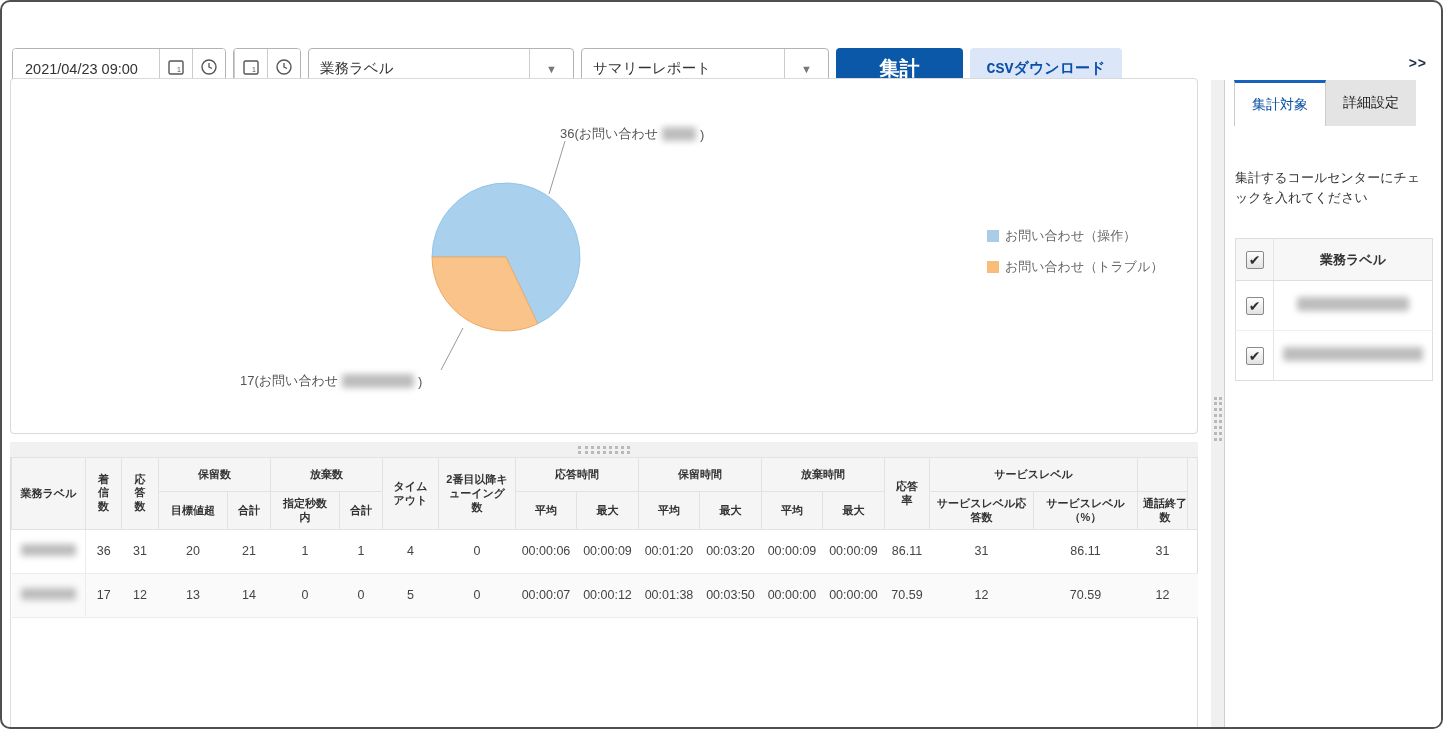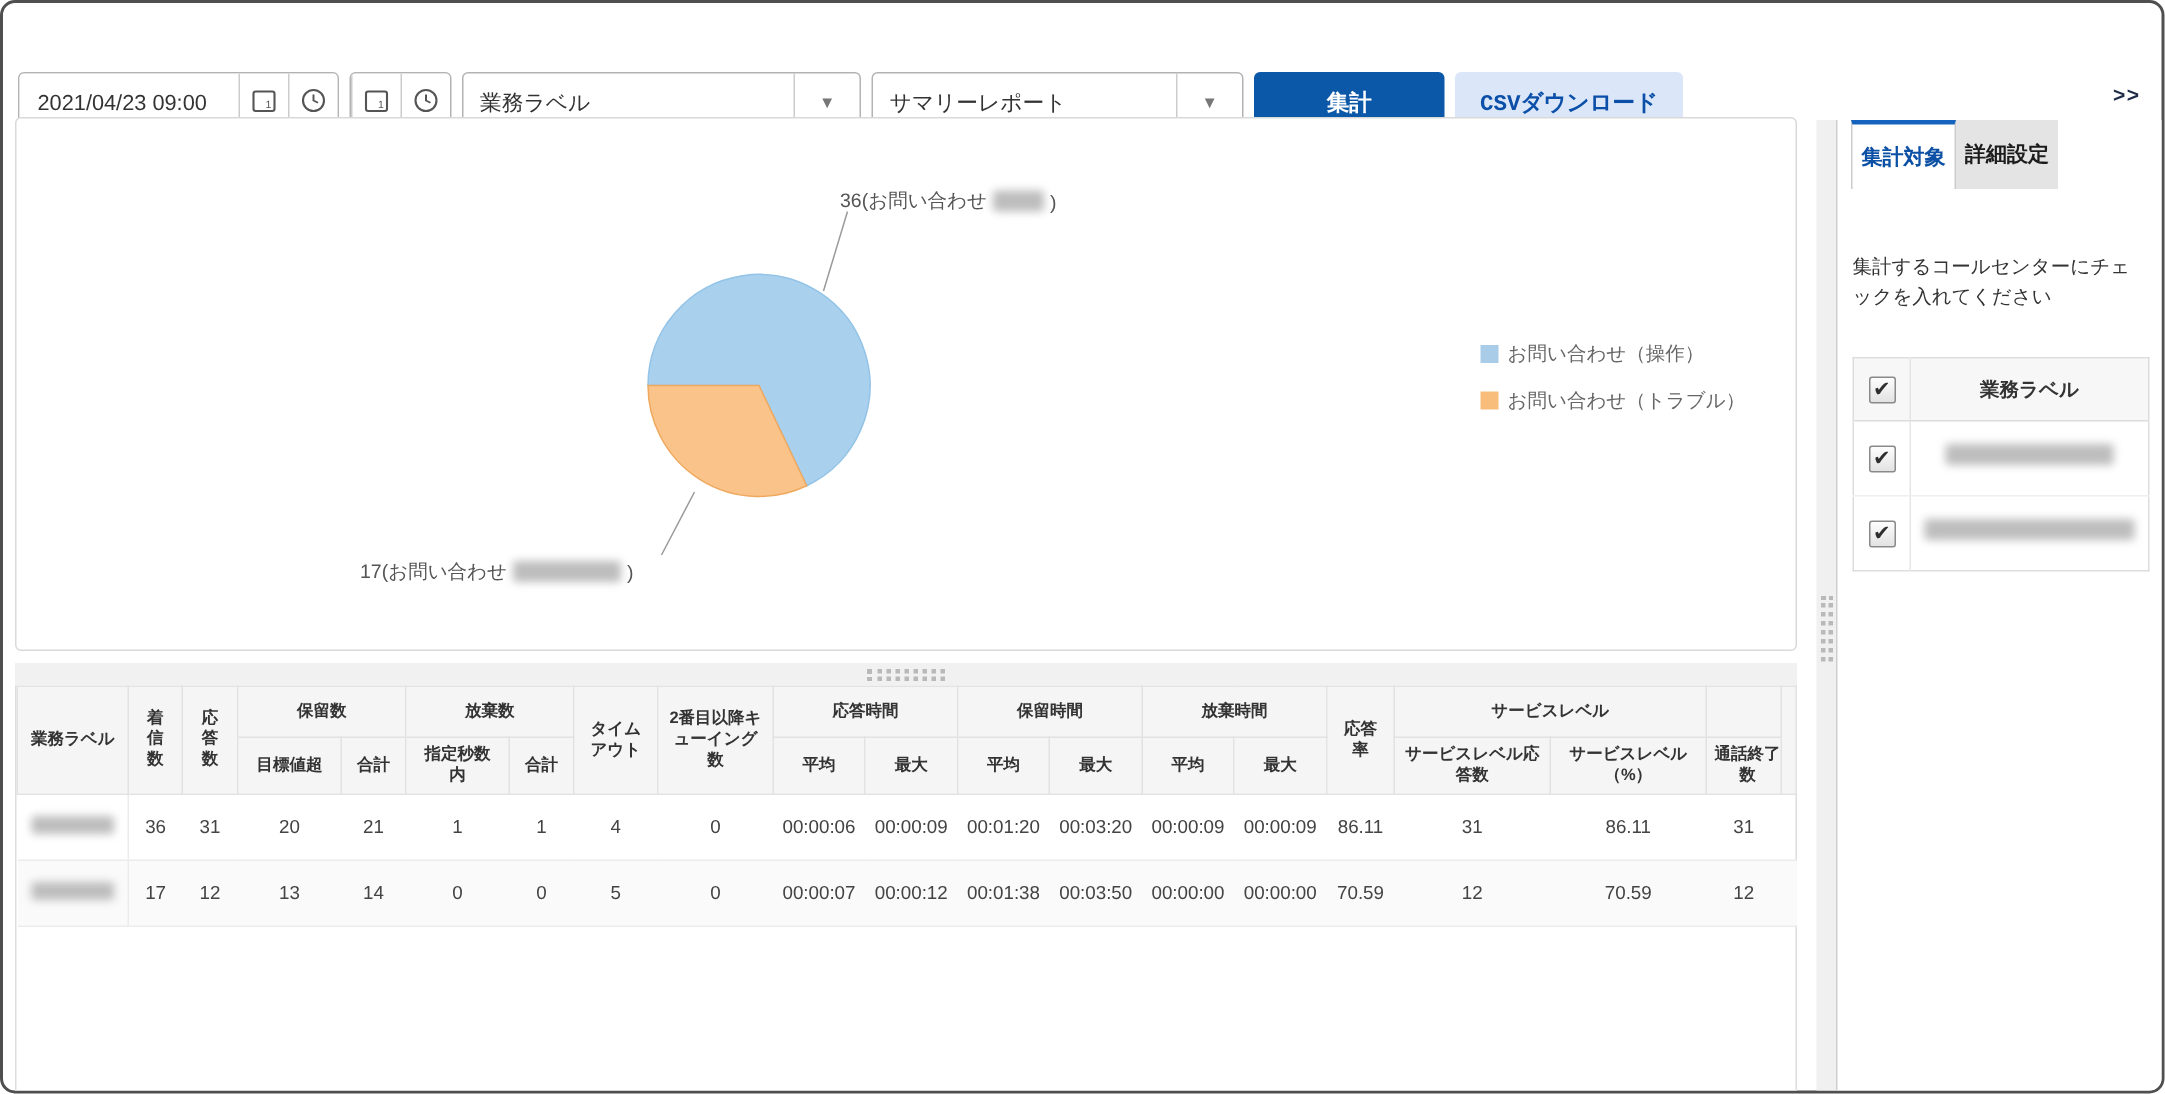--- a/index.html
+++ b/index.html
@@ -9,21 +9,21 @@
   
   .toolbar { position:absolute; left:10px; top:10px; display:flex; gap:7px; height:41px;margin-top:36px; }
   .dt-group { display:flex; align-items:stretch; border:1px solid #b3b3b3; border-radius:4px; background:#fff; overflow:hidden; }
   .dt-input { border:none; outline:none; width:146px; padding:0 4px 0 12px; font-size:14.5px; color:#333; font-family:inherit; background:#fff; }
   .icon-btn { width:33px; display:flex; align-items:center; justify-content:center; border:none; border-left:1px solid #ccc; background:#fff; cursor:pointer; }
   .select-box { display:flex; align-items:stretch; border:1px solid #b3b3b3; border-radius:4px; background:#fff; overflow:hidden; cursor:pointer; }
   .select-text { display:flex; align-items:center; padding-left:11px; font-size:14.5px; color:#333; flex:1; }
   .select-arrow { width:44px; display:flex; align-items:center; justify-content:center; border-left:1px solid #ccc; color:#777; font-size:11px; }
   .sel1 { width:266px; }
   .sel2 { width:248px; }
-  .agg-btn { width:127px; border:none; border-radius:4px; background:#0b57a8; color:#fff; font-weight:bold; font-size:15px; cursor:pointer; font-family:inherit; }
+  .agg-btn { width:127px; border:none; border-radius:4px; background:#0b57a8; color:#fff; font-weight:bold; font-size:20px; cursor:pointer; font-family:inherit; }
   .csv-btn { width:152px; border:none; border-radius:4px; background:#dbe7f8; color:#0b4fa8; font-weight:bold; font-size:15px; cursor:pointer; font-family:Liberation Mono, monospace; }
   .collapse-link { position:absolute; top:53px; right:14px; font-size:14px; font-weight:bold; color:#1c2a46; letter-spacing:1px; cursor:pointer; }
 
   
   .chart-panel { position:absolute; left:8px; top:76px; width:1188px; height:356px; border:1px solid #d9d9d9; border-radius:4px; background:#fff; }
   .pie-svg { position:absolute; left:420px; top:103px; }
   .lines-svg { position:absolute; inset:0; pointer-events:none; }
   .pie-callout { position:absolute; font-size:13px; color:#555; white-space:nowrap; display:flex; align-items:center; gap:4px; }
   .callout-1 { left:549px; top:46px; }
   .callout-2 { left:229px; top:293px; }
@@ -50,21 +50,21 @@
   .vspan { display:inline-block; width:13px; word-break:break-all; line-height:1.25; }
   .w24 { display:inline-block; width:26px; word-break:break-all; line-height:1.3; }
   .w36 { display:inline-block; width:38px; word-break:break-all; line-height:1.3; }
   .w50 { display:inline-block; width:50px; word-break:break-all; line-height:1.3; }
   .w60 { display:inline-block; width:62px; word-break:break-all; line-height:1.3; }
   .w90 { display:inline-block; width:92px; word-break:break-all; line-height:1.3; }
 
   
   .sidebar { position:absolute; left:1222px; top:78px; width:219px; height:651px; background:#fff; border-left:1px solid #cfcfcf; }
   .sb-tabs { display:flex; padding-left:9px; }
-  .sb-tab { height:46px; padding:0 6px; display:flex; align-items:center; font-size:14px; font-weight:bold; cursor:pointer; }
+  .sb-tab { height:46px; padding:0 17px; display:flex; align-items:center; font-size:14px; font-weight:normal; cursor:pointer; }
   .sb-tab.active { background:#fff; color:#0b50a5; border-top:3px solid #1663be; border-left:1px solid #ccc; border-right:1px solid #ccc; }
   .sb-tab.inactive { background:#e4e4e4; color:#1c1c1c; }
   .sb-instruction { margin:42px 10px 4px 10px; font-size:13px; color:#333; line-height:1.55; }
   .cb-table { margin:30px 10px 0 10px; border:1px solid #ddd; border-collapse:collapse; width:198px; }
   .cb-table th { background:#f7f7f7; border-bottom:1px solid #ddd; height:42px; font-size:13px; font-weight:bold; color:#333; }
   .cb-table th.cbcell, .cb-table td.cbcell { width:38px; border-right:1px solid #e5e5e5; text-align:center; }
   .cb-table td { height:50px; text-align:center; border-bottom:1px solid #eee; }
   .cb-table tr:last-child td { border-bottom:none; }
   .checkbox { width:18px; height:18px; border:1px solid #8a8a8a; border-radius:2px; background:linear-gradient(#fdfdfd,#e2e2e2); display:inline-flex; align-items:center; justify-content:center; font-size:14px; color:#2e2e2e; cursor:pointer; }
 </style>

